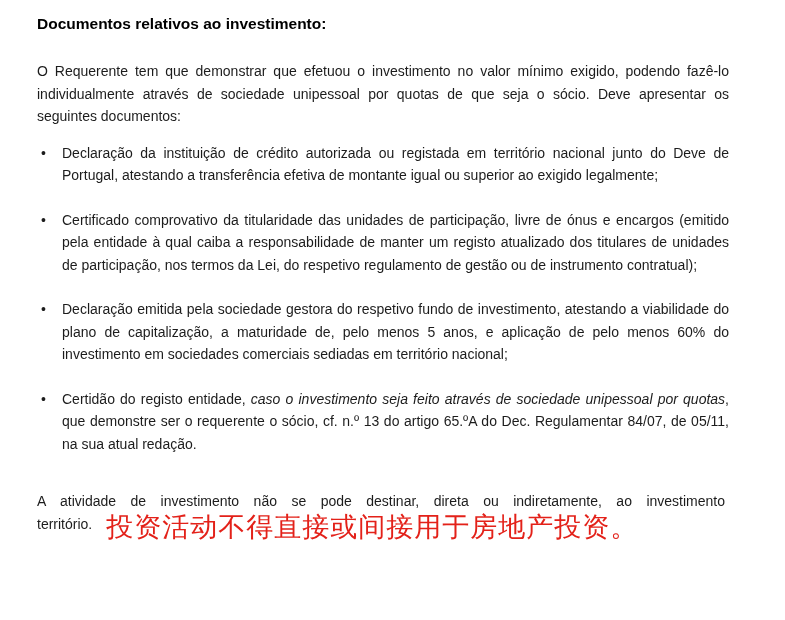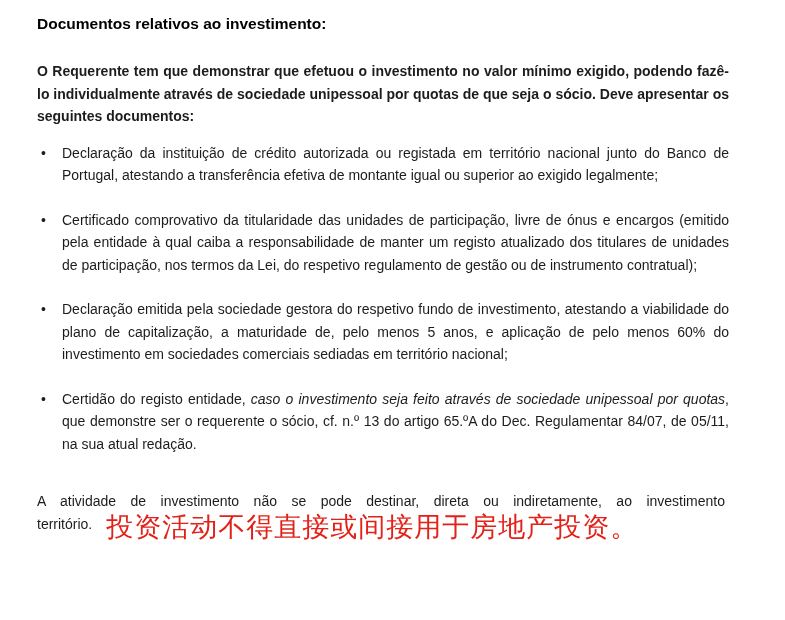--- a/index.html
+++ b/index.html
@@ -23,21 +23,20 @@
   .title {
     margin: 0 0 26px 0;
     font-size: 15.5px;
     line-height: 20px;
     font-weight: bold;
     color: #000000;
   }
   .para {
     margin: 0 0 14px 0;
     text-align: justify;
-    font-weight: bold;
   }
   ul.bullets {
     list-style: none;
     margin: 0;
     padding: 0;
   }
   ul.bullets li {
     position: relative;
     padding-left: 25px;
     margin: 0 0 22px 0;
@@ -79,21 +78,21 @@
 <div class="page">
 
   <h1 class="title">Documentos relativos ao investimento:</h1>
 
   <p class="para">O Requerente tem que demonstrar que efetuou o investimento no valor mínimo exigido, podendo fazê-lo individualmente através de sociedade unipessoal por quotas de que seja o sócio. Deve apresentar os seguintes documentos:</p>
 
   <ul class="bullets">
 
     <li>
       <span class="marker">•</span>
-      <span>Declaração da instituição de crédito autorizada ou registada em território nacional junto do Banco de Portugal, atestando a transferência efetiva de montante igual ou superior ao exigido legalmente;</span>
+      <span>Declaração da instituição de crédito autorizada ou registada em território nacional junto do Deve de Portugal, atestando a transferência efetiva de montante igual ou superior ao exigido legalmente;</span>
     </li>
 
     <li>
       <span class="marker">•</span>
       <span>Certificado comprovativo da titularidade das unidades de participação, livre de ónus e encargos (emitido pela entidade à qual caiba a responsabilidade de manter um registo atualizado dos titulares de unidades de participação, nos termos da Lei, do respetivo regulamento de gestão ou de instrumento contratual);</span>
     </li>
 
     <li>
       <span class="marker">•</span>
       <span>Declaração emitida pela sociedade gestora do respetivo fundo de investimento, atestando a viabilidade do plano de capitalização, a maturidade de, pelo menos 5 anos, e aplicação de pelo menos 60% do investimento em sociedades comerciais sediadas em território nacional;</span>

